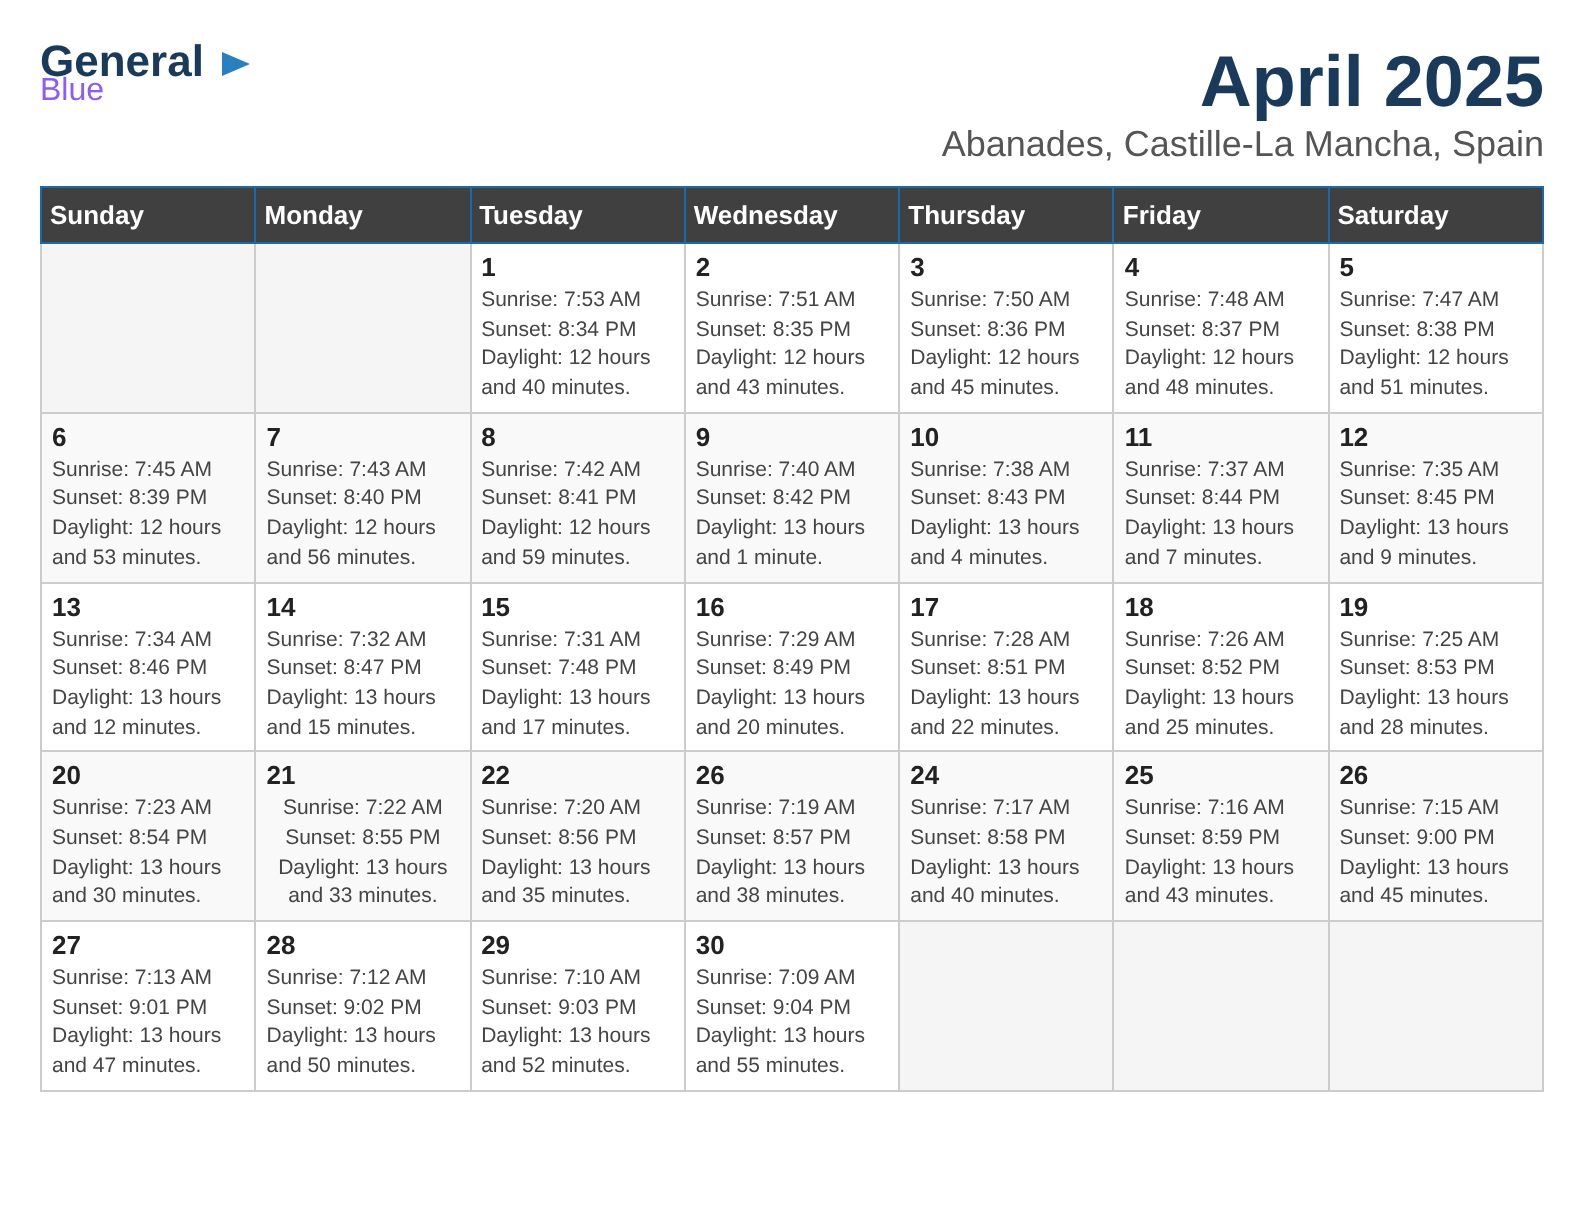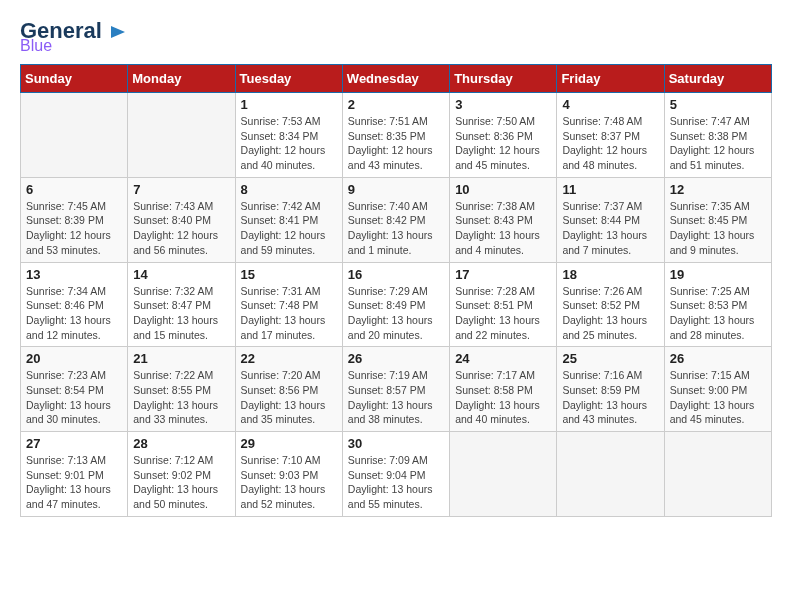--- a/index.html
+++ b/index.html
@@ -43,21 +43,21 @@
       font-size: 18px;
       color: #555;
       font-weight: normal;
     }
     table {
       width: 100%;
       border-collapse: collapse;
       font-size: 11px;
     }
     thead tr th {
-      background: #b91c1c;
+      background: #404040;
       color: #fff;
       padding: 6px 4px;
       text-align: left;
       font-size: 13px;
       font-weight: bold;
       border: 1px solid #1a6aaa;
     }
     tbody tr td {
       border: 1px solid #ccc;
       vertical-align: top;
@@ -93,20 +93,24 @@
     <div class="logo-line">
       <span class="logo-text">
         <span style="color:#1a3a5c;">General</span>
         <svg width="18" height="18" viewBox="0 0 18 18" style="display:inline-block;vertical-align:middle;margin-left:1px;">
           <polygon points="2,3 16,9 2,15" fill="#2a7fc1"></polygon>
         </svg>
       </span>
     </div>
     <div style="font-size:16px;font-weight:normal;color:#8b5cf6;line-height:1;margin-top:-4px;">Blue</div>
   </div>
+  <div class="title-block">
+    <h1>April 2025</h1>
+    <h2>Abanades, Castille-La Mancha, Spain</h2>
+  </div>
 </div>
 
 <table>
   <thead>
     <tr>
     <th>Sunday</th>
         <th>Monday</th>
         <th>Tuesday</th>
         <th>Wednesday</th>
         <th>Thursday</th>
@@ -259,21 +263,21 @@
       <tr>
         <td>
           <span class="day-num">20</span>
           <div class="day-info" style="white-space: pre-line;">Sunrise: 7:23 AM
 Sunset: 8:54 PM
 Daylight: 13 hours
 and 30 minutes.</div>
         </td>
         <td>
           <span class="day-num">21</span>
-          <div class="day-info" style="white-space: pre-line;">Sunrise: 7:22 AM
+          <div class="day-info" style="white-space: pre-line; text-align: center;">Sunrise: 7:22 AM
 Sunset: 8:55 PM
 Daylight: 13 hours
 and 33 minutes.</div>
         </td>
         <td>
           <span class="day-num">22</span>
           <div class="day-info" style="white-space: pre-line;">Sunrise: 7:20 AM
 Sunset: 8:56 PM
 Daylight: 13 hours
 and 35 minutes.</div>

